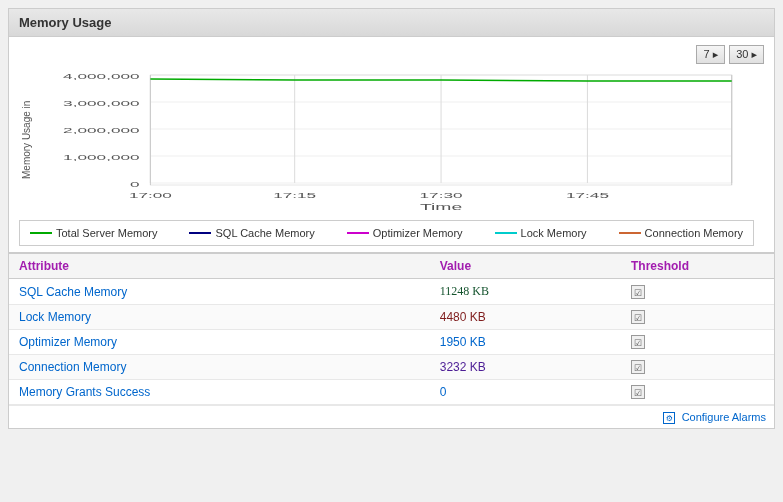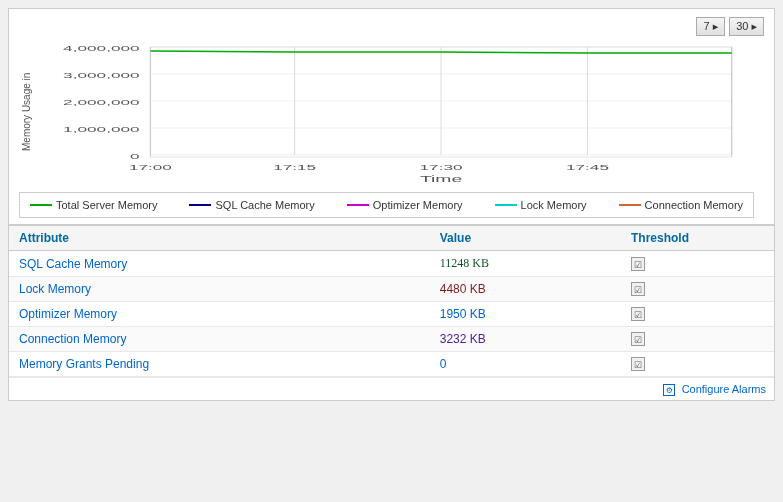--- a/index.html
+++ b/index.html
@@ -89,21 +89,21 @@
       width: 100%;
       border-collapse: collapse;
       border-top: 2px solid #ccc;
     }
     .data-table th {
       background: #f5f5f5;
       border-bottom: 1px solid #ccc;
       padding: 5px 10px;
       text-align: left;
       font-weight: bold;
-      color: #0369a1;
+      color: #a21caf;
     }
     .data-table td {
       padding: 5px 10px;
       border-bottom: 1px solid #e8e8e8;
     }
     .data-table tr:nth-child(even) {
       background: #fafafa;
     }
     .attr-col { width: 55%; }
     .val-col { width: 25%; }
@@ -143,20 +143,21 @@
       text-align: center;
       color: #0066cc;
       margin-right: 3px;
       vertical-align: middle;
     }
   </style>
 </head>
 <body>
 
 <div class="panel">
+  <div class="panel-header">Memory Usage</div>
 
   <div class="chart-area">
     <div class="time-controls">
       <button class="time-btn">7 ▸</button>
       <button class="time-btn">30 ▸</button>
     </div>
 
     <div class="chart-container">
       <div class="y-axis-label">Memory Usage in</div>
       <div class="chart-inner">
@@ -243,21 +244,21 @@
           <td><a href="#" class="link-blue">Optimizer Memory</a></td>
           <td style="color: rgb(0, 102, 204);">1950 KB</td>
           <td><span class="threshold-icon">☑</span></td>
         </tr>
         <tr>
           <td><a href="#" class="link-blue">Connection Memory</a></td>
           <td style="color: #4c1d95;">3232 KB</td>
           <td><span class="threshold-icon">☑</span></td>
         </tr>
         <tr>
-          <td><a href="#" class="link-blue">Memory Grants Pending</a></td>
+          <td><a href="#" class="link-blue">Memory Grants Success</a></td>
           <td style="color: rgb(0, 102, 204);">0</td>
           <td><span class="threshold-icon">☑</span></td>
         </tr>
       </tbody>
   </table>
 
   <div class="footer">
     <span class="configure-icon">⚙</span>
     <a href="#" class="configure-link">Configure Alarms</a>
   </div>

